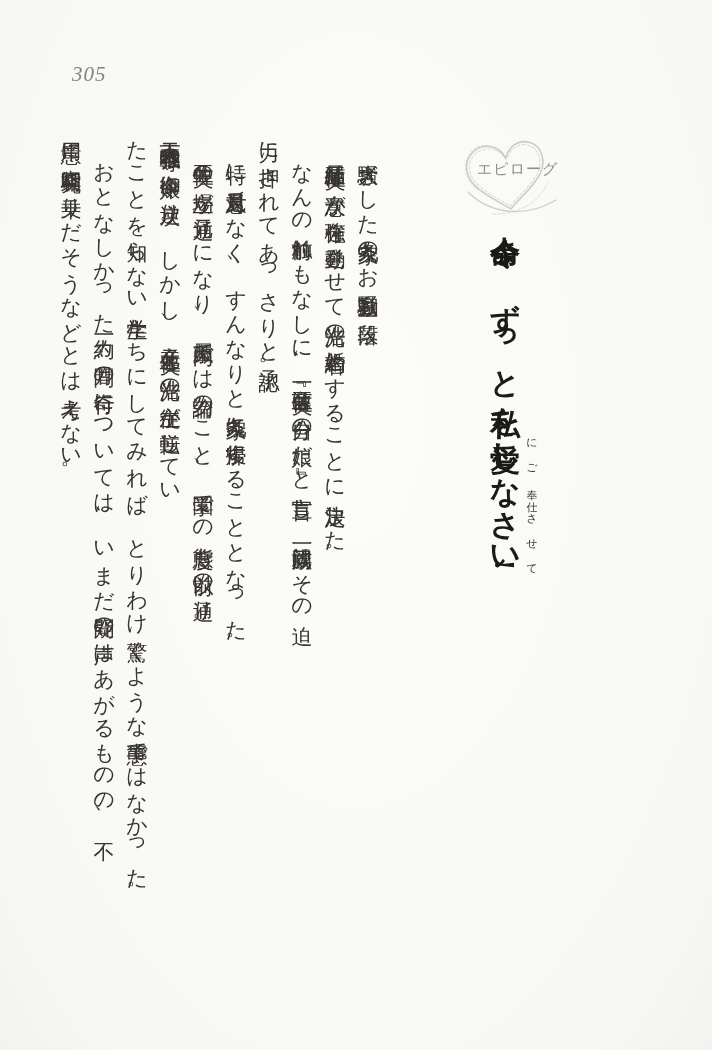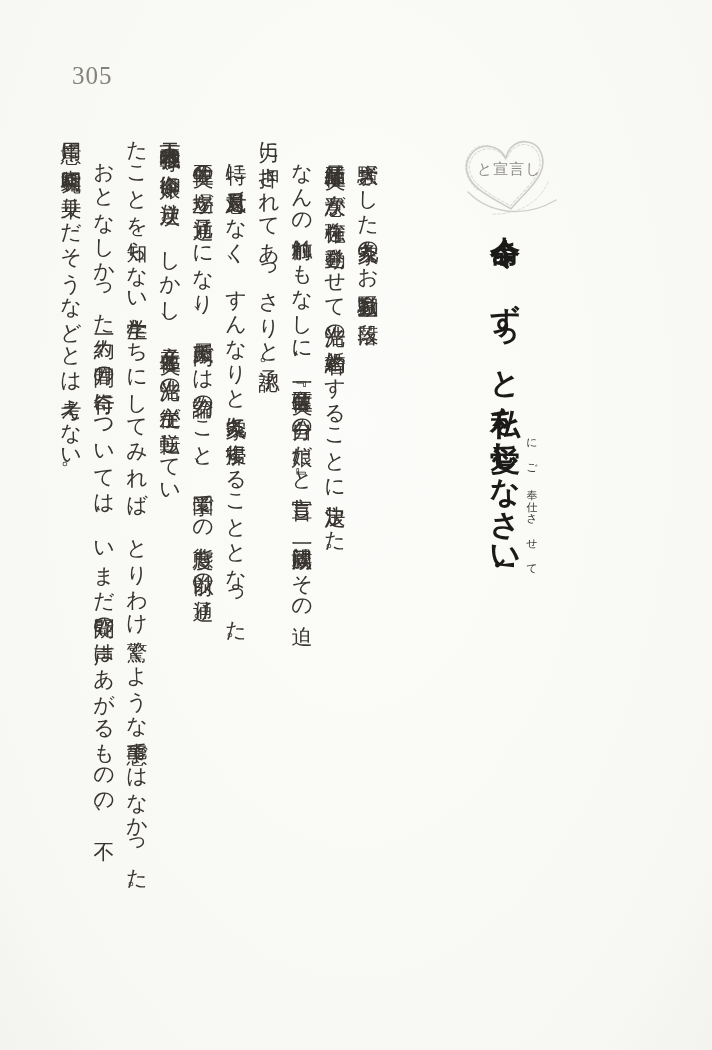--- a/index.html
+++ b/index.html
@@ -15,21 +15,22 @@
     position:relative;
     background:var(--c-bg);
     background-image:radial-gradient(ellipse at 50% 40%, #fcfcfa 0%, #f7f7f3 85%, #f2f2ee 100%);
     font-family:"Liberation Serif","DejaVu Serif",serif;
     overflow:hidden;
   }
   .page{position:absolute;inset:0;}
   .page-number{
     position:absolute;
     left:72px;top:62px;
-    font-size:25px;
+    font-size:21px;
+    font-style:italic;
     color:var(--c-muted);
     letter-spacing:1px;
   }
   .heart-box{
     position:absolute;
     left:456px;top:136px;
     width:104px;height:86px;
   }
   .heart-box svg{width:100%;height:100%;}
   .section-label{
@@ -90,21 +91,21 @@
       <g transform="rotate(-7 52 40)">
         <path d="M52,22 C47,8 30,3 19,13 C8,23 10,38 22,50 C31,59 43,67 51,73 C60,64 76,54 84,42 C92,30 89,13 77,9 C66,5 56,11 52,22" stroke-width="1.6" opacity="0.85"></path>
         <path d="M52,24 C48,11 32,6 21,15 C11,24 13,37 24,48 C32,57 44,65 51,70 C59,62 73,53 81,42 C89,31 86,16 76,12 C67,8 57,13 53,23" stroke-width="1" opacity="0.6" stroke-dasharray="3 2"></path>
         <path d="M50,20 C45,7 28,2 18,12 C7,22 9,39 21,51" stroke-width="1" opacity="0.5" stroke-dasharray="2 2"></path>
       </g>
       <path d="M12,56 C32,76 66,84 100,64" stroke-width="1.4" opacity="0.8"></path>
       <path d="M92,46 C84,66 62,79 36,78" stroke-width="1" opacity="0.55" stroke-dasharray="3 2"></path>
     </svg>
   </div>
 
-  <div class="section-label">と宣言し</div>
+  <div class="section-label">エピローグ</div>
 
   <div class="chapter-title">命令よ、ずっと私を愛しなさい!</div>
 
   <div class="title-ruby">にご奉仕させて</div>
 
   <div class="body-text">
     <p>大騒ぎした九条家のお家騒動も一段落。</p>
     <p>結局亜佐美は意次が強権を発動させて浩光の婚約者とすることに決定した。</p>
     <p>なんの前触れもなしに、一言『亜佐美は自分の娘だ』と宣言し、親族一同はその迫
 力に押されてあっさりと承認。</p>

